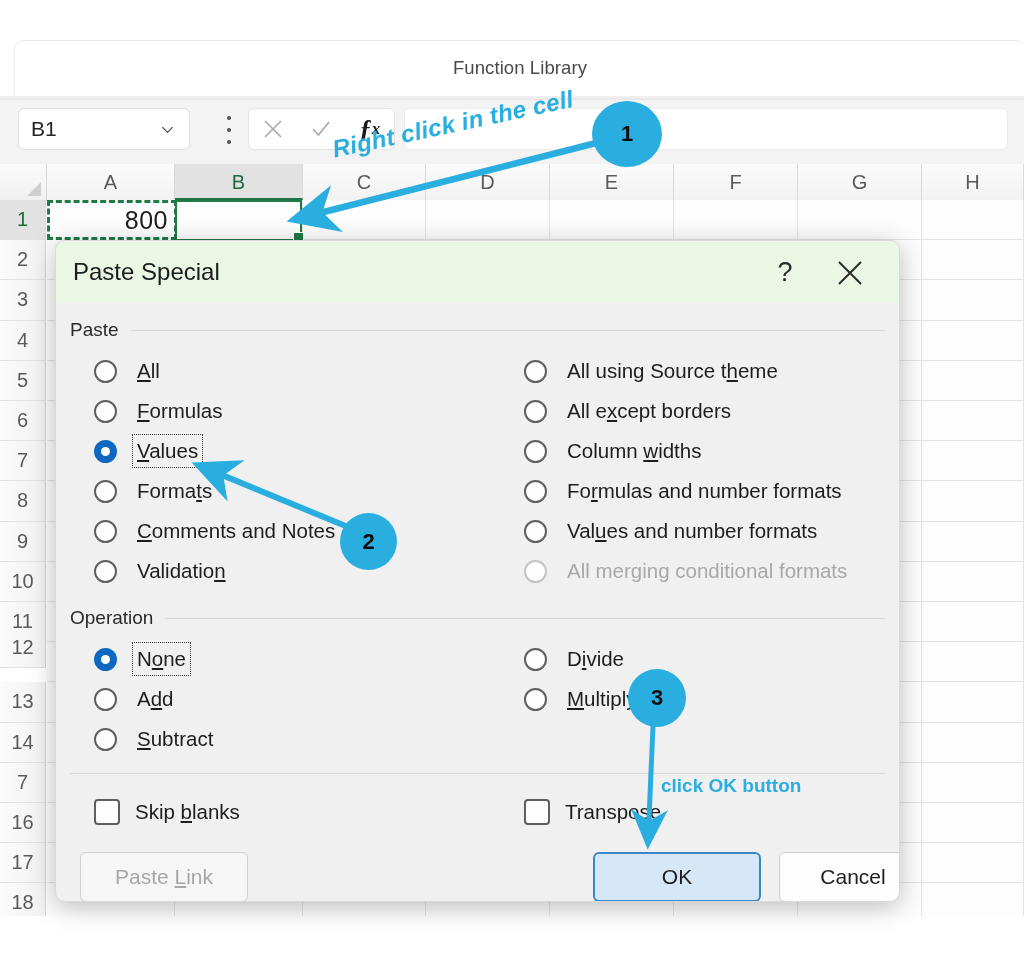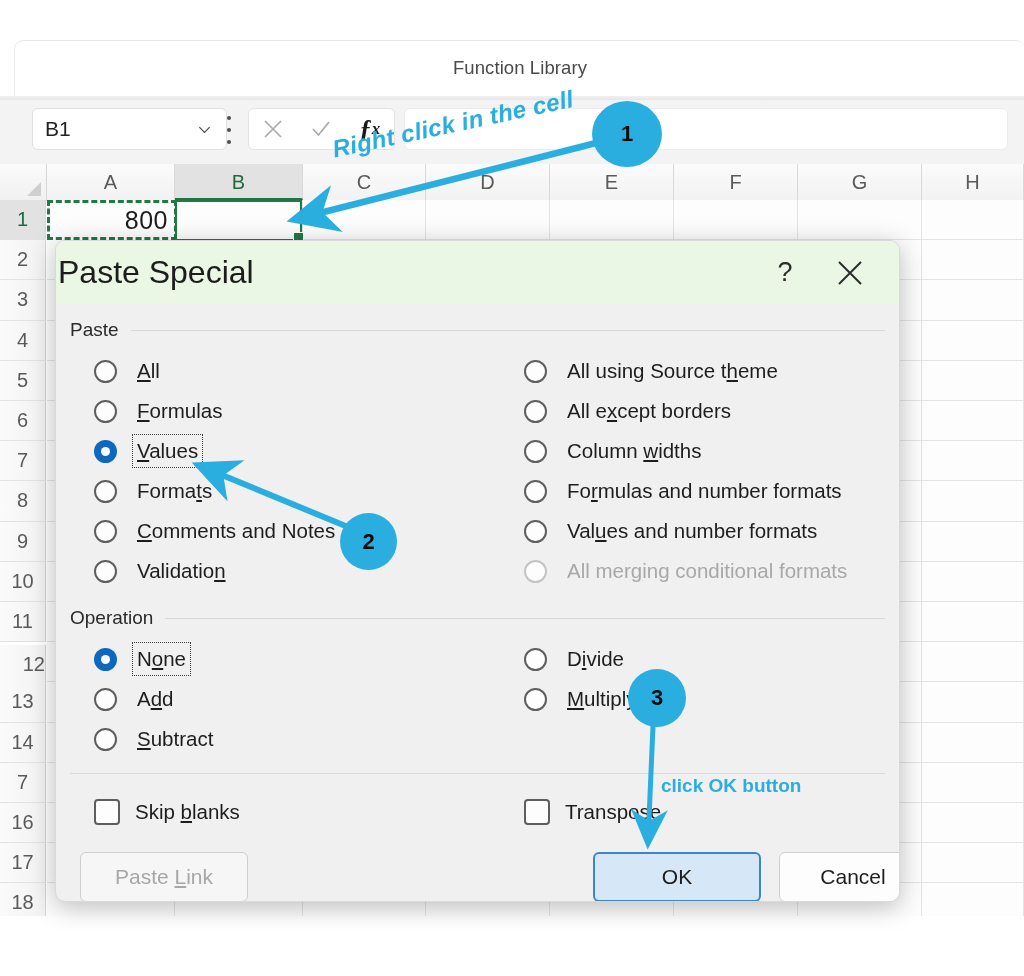--- a/index.html
+++ b/index.html
@@ -55,23 +55,23 @@
   .formula-row {
     position: absolute;
     left: 0;
     top: 100px;
     width: 1024px;
     height: 64px;
     background: #f3f3f3;
   }
   .name-box {
     position: absolute;
-    left: 32px;
+    left: 18px;
     top: 108px;
-    width: 195px;
+    width: 172px;
     height: 42px;
     background: #ffffff;
     border: 1px solid #e0e0e0;
     border-radius: 6px;
     box-sizing: border-box;
     display: flex;
     align-items: center;
   }
   .name-box-text {
     margin-left: 12px;
@@ -264,22 +264,22 @@
     overflow: hidden;
   }
   .dlg-title-bar {
     position: relative;
     height: 62px;
     background: #e9f7e4;
     display: flex;
     align-items: center;
   }
   .dlg-title {
-    margin-left: 2px;
-    font-size: 32px;
+    margin-left: 17px;
+    font-size: 24px;
     color: #1c1c1c;
   }
   .dlg-help {
     position: absolute;
     right: 96px;
     top: 13px;
     width: 36px;
     height: 36px;
     font-size: 27px;
     color: #2a2a2a;
@@ -550,21 +550,21 @@
         <div class="row-head" style="top: 76.2px; height: 40.2px; line-height: 38.2px;"><span>2</span></div>
         <div class="row-head" style="top: 116.4px; height: 40.2px; line-height: 38.2px;"><span>3</span></div>
         <div class="row-head" style="top: 156.6px; height: 40.2px; line-height: 38.2px;"><span>4</span></div>
         <div class="row-head" style="top: 196.8px; height: 40.2px; line-height: 38.2px;"><span>5</span></div>
         <div class="row-head" style="top: 237px; height: 40.2px; line-height: 38.2px;"><span>6</span></div>
         <div class="row-head" style="top: 277.2px; height: 40.2px; line-height: 38.2px;"><span>7</span></div>
         <div class="row-head" style="top: 317.4px; height: 40.2px; line-height: 38.2px;"><span>8</span></div>
         <div class="row-head" style="top: 357.6px; height: 40.2px; line-height: 38.2px;"><span>9</span></div>
         <div class="row-head" style="top: 397.8px; height: 40.2px; line-height: 38.2px;"><span>10</span></div>
         <div class="row-head" style="top: 438px; height: 40.2px; line-height: 38.2px;"><span>11</span></div>
-        <div class="row-head" style="top: 481px; height: 40.2px; line-height: 38.2px; text-align: right;"><span>12</span></div>
+        <div class="row-head" style="top: 464px; height: 40.2px; line-height: 38.2px;"><span>12</span></div>
         <div class="row-head" style="top: 518.4px; height: 40.2px; line-height: 38.2px;"><span>13</span></div>
         <div class="row-head" style="top: 558.6px; height: 40.2px; line-height: 38.2px;"><span>14</span></div>
         <div class="row-head" style="top: 598.8px; height: 40.2px; line-height: 38.2px;"><span>7</span></div>
         <div class="row-head" style="top: 639px; height: 40.2px; line-height: 38.2px;"><span>16</span></div>
         <div class="row-head" style="top: 679.2px; height: 40.2px; line-height: 38.2px;"><span>17</span></div>
         <div class="row-head" style="top: 719.4px; height: 40.2px; line-height: 38.2px;"><span>18</span></div>
       </div>
 
     <div id="cells">
         <div class="grid-cell" style="left: 47px; top: 36px; width: 128px; height: 40.2px;"></div>

